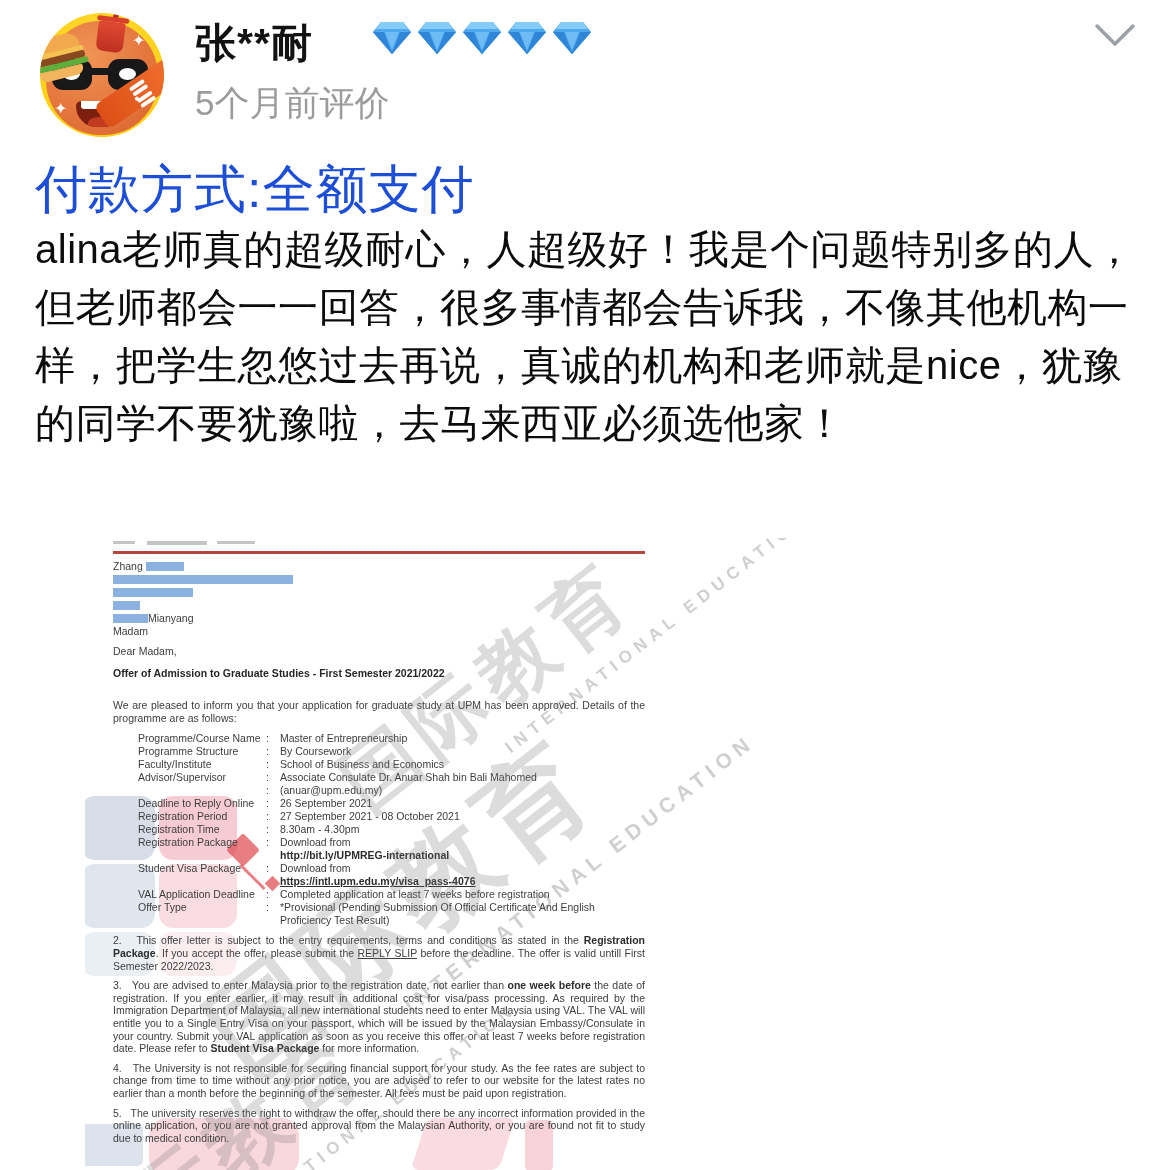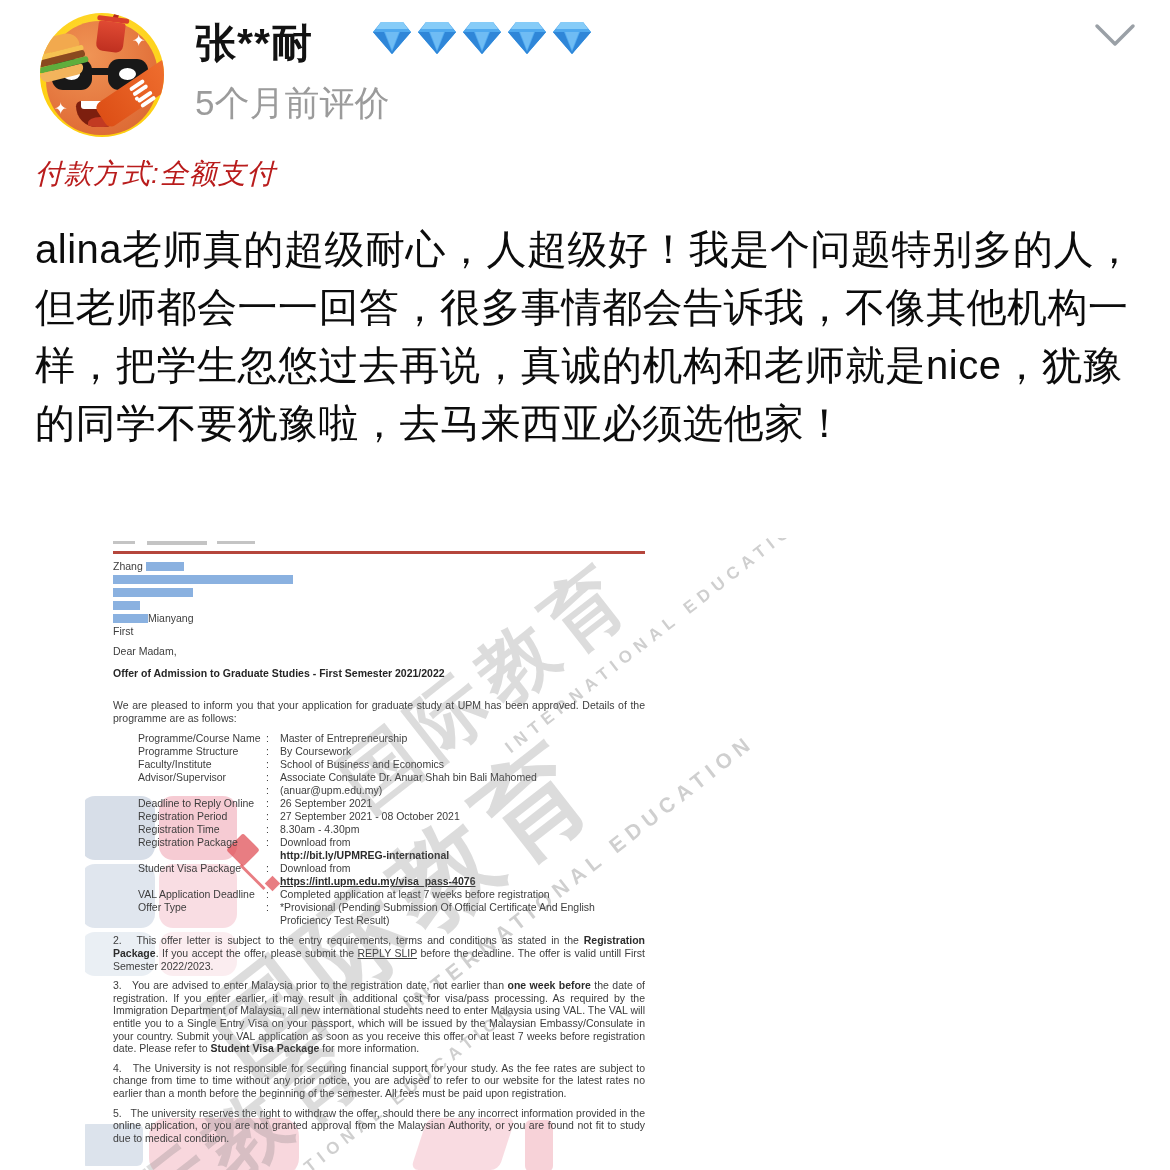--- a/index.html
+++ b/index.html
@@ -36,21 +36,21 @@
   .av-ribbon{position:absolute;left:84px;top:36px;width:28px;height:88px;transform:rotate(56deg);
              background:linear-gradient(#f07030,#dd4f16);border-radius:7px;}
   .rb-bar{position:absolute;top:32px;width:4px;height:17px;background:#fff;border-radius:2px;}
   .rb-dot{position:absolute;top:46px;width:4px;height:4px;background:#fff;border-radius:50%;}
   .av-spark{position:absolute;color:#fff;font-size:16px;}
 
   .username{position:absolute;left:195px;top:16px;font-size:41px;font-weight:700;color:#121212;letter-spacing:1px;}
   .gems{position:absolute;left:372px;top:19px;display:flex;gap:5px;}
   .review-time{position:absolute;left:195px;top:80px;font-size:35px;color:#9b9b9b;}
   .chevron{position:absolute;left:1092px;top:20px;width:46px;height:32px;cursor:pointer;}
-  .payment{position:absolute;left:35px;top:155px;font-size:28px;color:#b91c1c;letter-spacing:1px;font-style:italic;}
+  .payment{position:absolute;left:35px;top:155px;font-size:52px;color:#1d4ed8;letter-spacing:1px;}
   .review-text{position:absolute;left:35px;top:220px;width:1104px;font-size:40px;line-height:58px;color:#0c0c0c;letter-spacing:0.5px;}
 
   
   .letter{position:absolute;left:85px;top:538px;width:705px;height:640px;background:#fff;overflow:hidden;cursor:pointer;}
   .letter-inner{position:relative;z-index:1;margin-left:28px;width:532px;font-size:10.5px;line-height:12.6px;color:#3d3d3d;}
   .cutrow{height:8px;position:relative;}
   .cut-seg{position:absolute;background:#c4c4c4;height:3px;top:3px;}
   .redline{height:3px;background:#b5463c;margin:5px 0 6px 0;}
   .addr{line-height:13px;}
   .addr-row{height:13px;white-space:nowrap;}
@@ -216,21 +216,21 @@
         <span class="cut-seg" style="left:104px;width:38px;"></span>
       </div>
       <div class="redline"></div>
 
       <div class="addr">
         <div class="addr-row"><span>Zhang</span> <span class="bar" style="width:38px;"></span></div>
         <div class="addr-row"><span class="bar" style="width:180px;"></span></div>
         <div class="addr-row"><span class="bar" style="width:80px;"></span></div>
         <div class="addr-row"><span class="bar" style="width:27px;"></span></div>
         <div class="addr-row"><span class="bar" style="width:35px;"></span><span>Mianyang</span></div>
-        <div class="addr-row"><span>First</span></div>
+        <div class="addr-row"><span>Madam</span></div>
       </div>
 
       <div class="salut">Dear Madam,</div>
       <div class="subject">Offer of Admission to Graduate Studies - First Semester 2021/2022</div>
       <div class="intro">We are pleased to inform you that your application for graduate study at UPM has been approved. Details of the programme are as follows:</div>
 
       <div class="fields">
 
           <div class="frow">
             <span class="flabel">Programme/Course Name</span>

